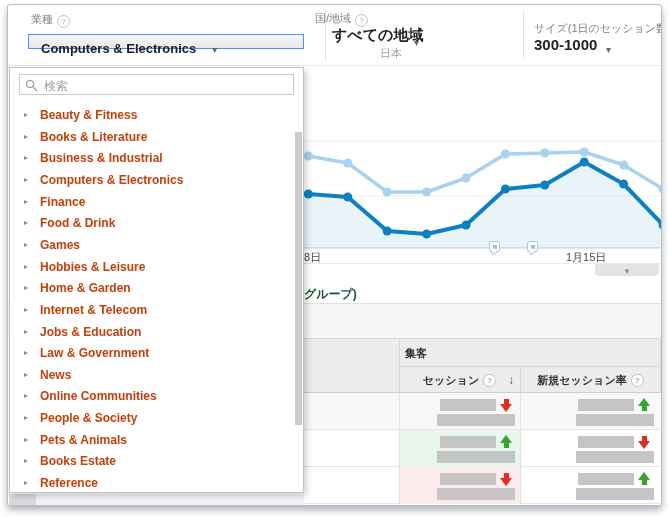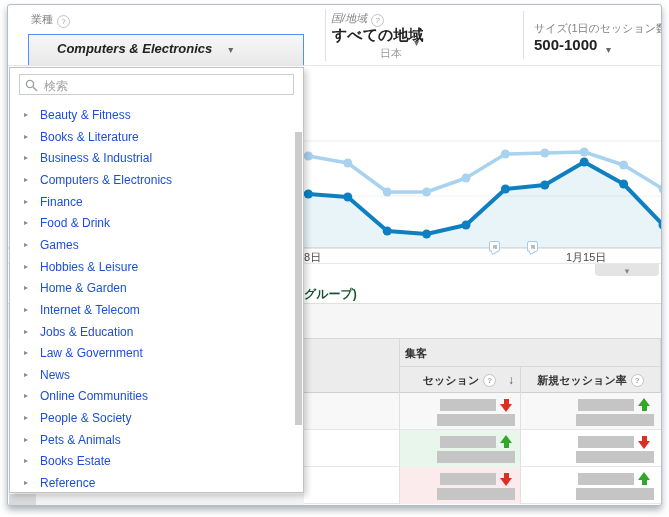--- a/index.html
+++ b/index.html
@@ -12,23 +12,23 @@
 
   
   .hlabel{position:absolute;font-size:11px;color:#808080;white-space:nowrap;}
   .qicon{display:inline-block;width:11px;height:11px;border:1px solid #c3c3c3;border-radius:50%;
          color:#a8a8a8;font-size:8px;line-height:11px;text-align:center;vertical-align:-1px;margin-left:4px;background:#fff;}
   .bigsel{position:absolute;font-size:15px;font-weight:bold;color:#222;white-space:nowrap;}
   .caret{color:#666;font-size:10px;}
   .vdiv{position:absolute;width:1px;background:#e2e2e2;}
   #hdr-border{position:absolute;left:7px;top:64px;width:655px;height:1px;background:#e8e8e8;}
 
-  #ind-btn{position:absolute;left:27px;top:33px;width:276px;height:32px;box-sizing:border-box;
+  #ind-btn{position:absolute;left:27px;top:33px;width:276px;height:15px;box-sizing:border-box;
            border:1px solid #4d90fe;background:linear-gradient(#f7f7f7,#e8e8e8);
-           font-size:13px;font-weight:bold;color:#222;line-height:27px;padding-left:28px;cursor:pointer;font-style:italic;}
+           font-size:13px;font-weight:bold;color:#222;line-height:27px;padding-left:12px;cursor:pointer;}
   #ind-btn .caret{margin-left:16px;}
 
   
   #chartsvg{position:absolute;left:0;top:0;z-index:1;pointer-events:none;}
   .ticklabel{position:absolute;font-size:11px;color:#4a4a4a;z-index:2;white-space:nowrap;}
   .abub{position:absolute;width:11px;height:11px;background:#fdfefe;border:1px solid #a6cbe8;
         border-radius:2px;z-index:3;box-sizing:border-box;}
   .abub i{position:absolute;left:3px;top:3px;width:4px;height:4px;background:#b9babc;}
   .abub:after{content:"";position:absolute;left:1px;bottom:-3px;width:4px;height:4px;
         background:#fdfefe;border-right:1px solid #a6cbe8;border-bottom:1px solid #a6cbe8;transform:rotate(65deg);}
@@ -83,21 +83,21 @@
         border:1px solid #c2c2c2;box-sizing:border-box;z-index:10;
         box-shadow:3px 3px 6px rgba(0,0,0,.18);}
   #searchbox{position:absolute;left:9px;top:6px;width:275px;height:21px;border:1px solid #ccc;
         background:#fff;box-sizing:border-box;}
   #searchbox svg{position:absolute;left:5px;top:4px;}
   #searchbox input{position:absolute;left:22px;top:1px;width:240px;height:17px;border:none;outline:none;
         font-size:12px;color:#8b5cf6;font-family:inherit;background:transparent;}
   #searchbox input::placeholder{color:#a0a0a0;}
   .ditem{position:absolute;left:0;width:286px;height:22px;line-height:22px;cursor:pointer;}
   .larr{position:absolute;left:14px;top:0;font-size:8px;color:#8a8a8a;}
-  .dlabel{position:absolute;left:30px;top:0;font-size:12px;font-weight:normal;color:#1d4ed8;white-space:nowrap;}
+  .dlabel{position:absolute;left:30px;top:0;font-size:12px;font-weight:bold;color:#c2410c;white-space:nowrap;}
   #scroll-thumb{position:absolute;left:285px;top:64px;width:7px;height:293px;background:#cbcbcb;}
 
   #bottom-strip{position:absolute;left:8px;top:493px;width:295px;height:11px;background:#f2f2f2;z-index:4;}
   #bottom-strip .box{position:absolute;left:0;top:0;width:27px;height:11px;background:#d9d9d9;}
 </style>
 </head>
 <body>
 
 <div id="frame">
 <div id="canvas">
@@ -131,29 +131,29 @@
         <circle cx="583.2" cy="161" r="4.5" fill="#0e80c1"></circle>
         <circle cx="622.5999999999999" cy="183" r="4.5" fill="#0e80c1"></circle>
         <circle cx="662" cy="224" r="4.5" fill="#0e80c1"></circle>
       </svg>
 
   <span class="hlabel" style="left:30px;top:11px;"><span>業種</span><span class="qicon">?</span></span>
   <div id="ind-btn"><span>Computers &amp; Electronics</span><span class="caret">▾</span></div>
 
   <div class="vdiv" style="left:324px;top:8px;height:52px;"></div>
 
-  <span class="hlabel" style="left:330px;top:10px;font-style:italic;"><span>国/地域</span><span class="qicon">?</span></span>
+  <span class="hlabel" style="left:314px;top:10px;"><span>国/地域</span><span class="qicon">?</span></span>
   <span class="bigsel" style="left:331px;top:25px;"><span>すべての地域</span></span>
   <span class="caret" style="position:absolute;left:413px;top:36px;">▾</span>
   <span class="hlabel" style="left:331px;top:45px;color:#9a9a9a;margin-left:48px;">日本</span>
 
   <div class="vdiv" style="left:522px;top:10px;height:48px;"></div>
 
   <span class="hlabel" style="left:533px;top:20px;"><span>サイズ(1日のセッション数)</span></span>
-  <span class="bigsel" style="left:533px;top:35px;"><span>500-1000</span></span>
+  <span class="bigsel" style="left:533px;top:35px;"><span>300-1000</span></span>
   <span class="caret" style="position:absolute;left:605px;top:43px;">▾</span>
 
   <div id="hdr-border"></div>
 
   <span class="ticklabel" style="left:286px;top:249px;">1月8日</span>
   <span class="ticklabel" style="left:565px;top:249px;">1月15日</span>
   <span class="abub" style="left:488px;top:240px;">
         <i></i>
       </span>
   <span class="abub" style="left:526px;top:240px;">

